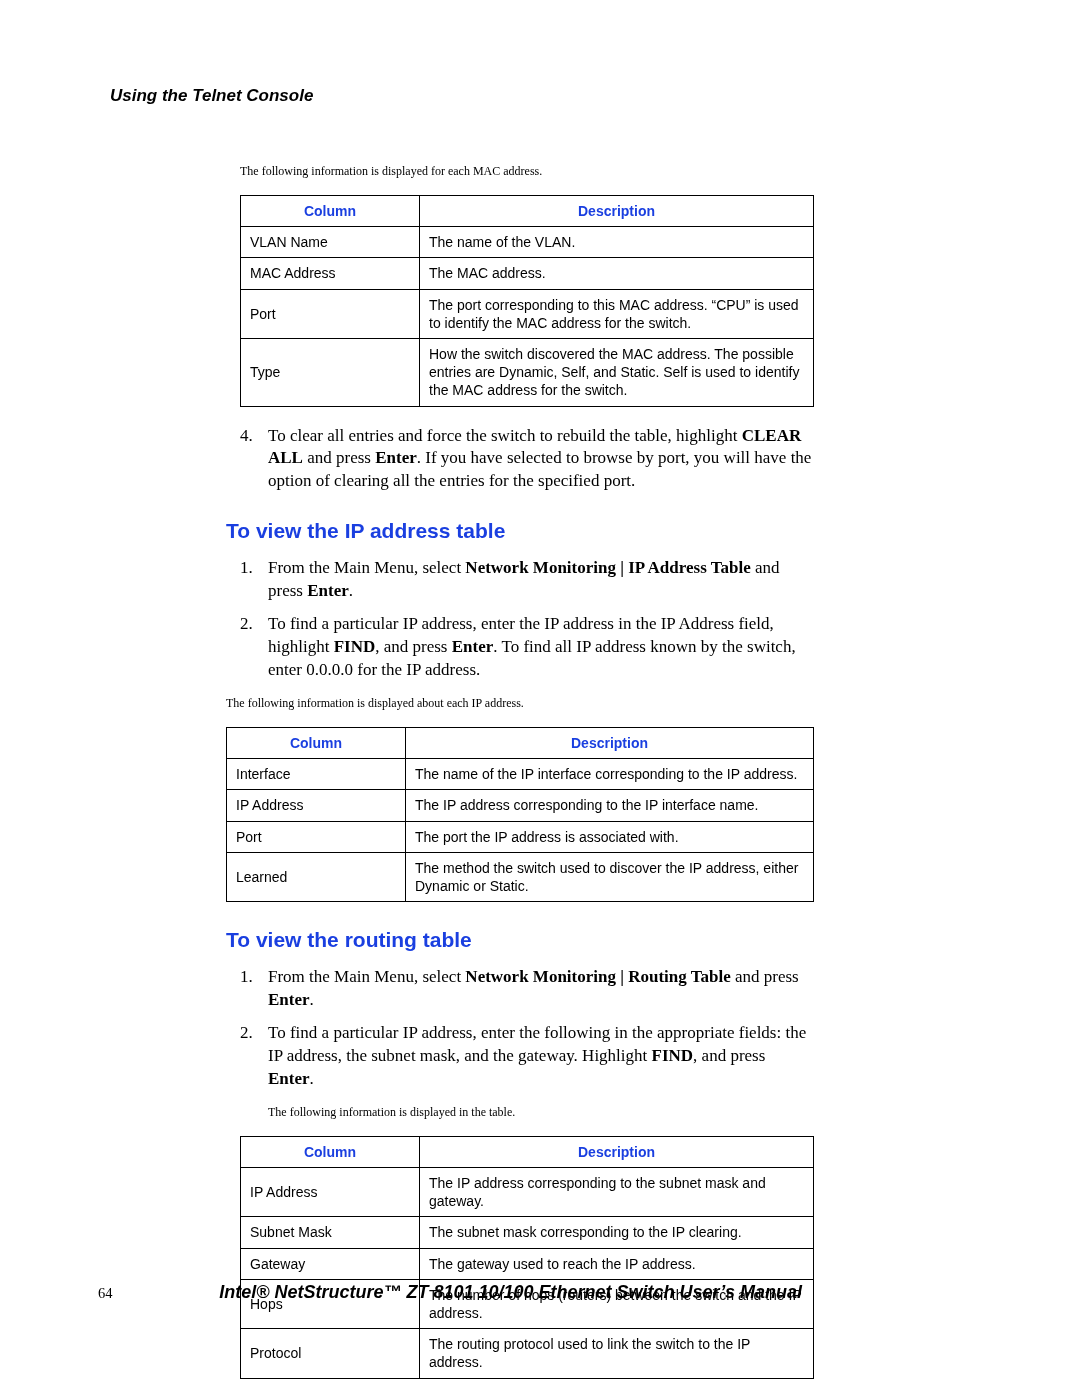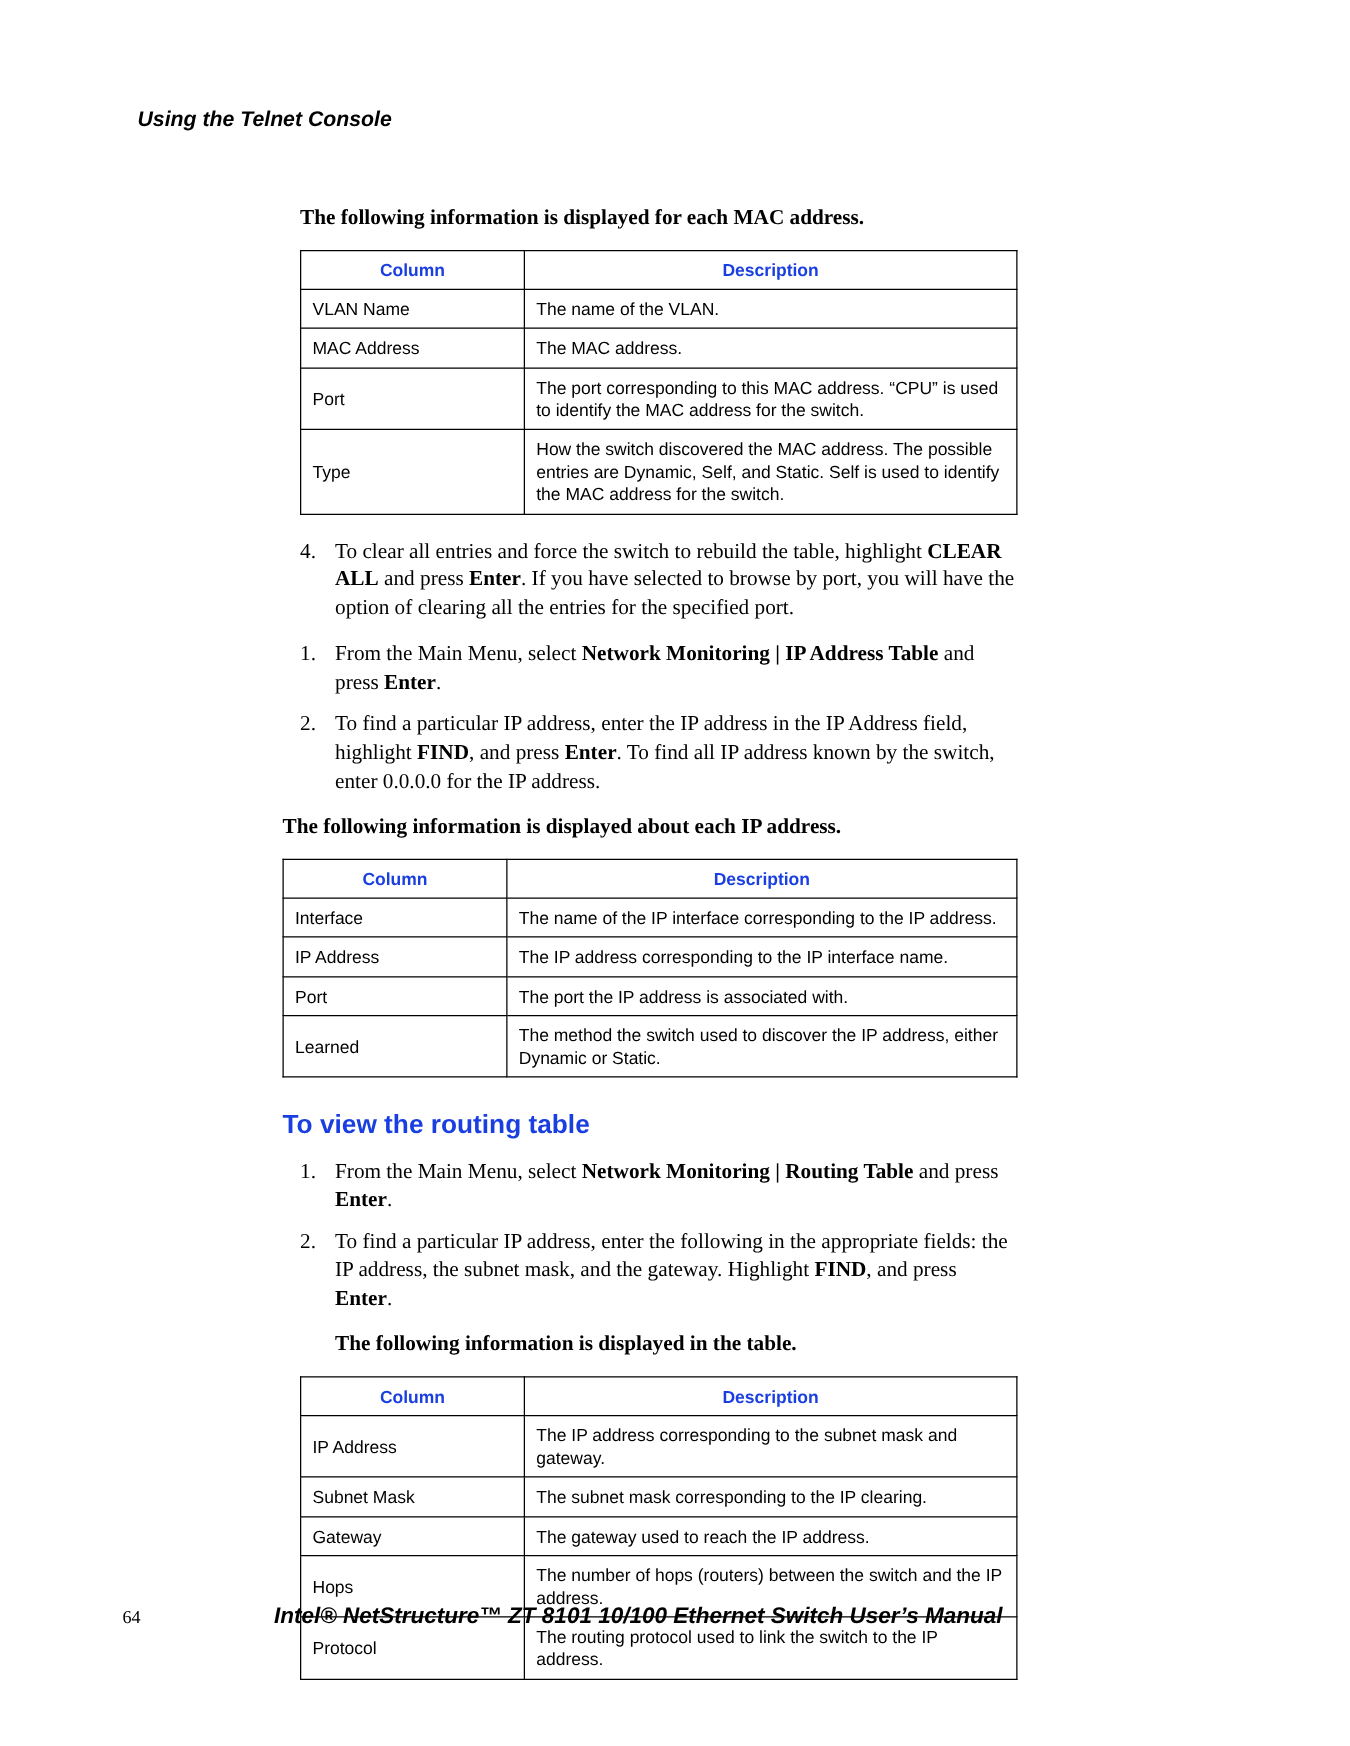--- a/index.html
+++ b/index.html
@@ -20,23 +20,22 @@
     font-family: Arial, Helvetica, sans-serif;
     font-weight: bold;
     font-style: italic;
     font-size: 17px;
     margin-bottom: 58px;
   }
   .body-col {
     margin-left: 130px; 
   }
   .lead {
-    font-size: 17px;
+    font-size: 12px;
     margin: 0 0 16px 0;
-    font-weight: bold;
   }
   table.grid {
     border-collapse: collapse;
     width: 100%;
     margin: 0 0 18px 0;
     font-family: Arial, Helvetica, sans-serif;
     font-size: 14px;
   }
   table.grid th, table.grid td {
     border: 1px solid #000;
@@ -134,20 +133,21 @@
       </tbody>
     </table>
 
     <ol class="step">
       <li class="num-item">
         <span class="marker">4.</span>
         <span>To clear all entries and force the switch to rebuild the table, highlight </span><b>CLEAR ALL</b><span> and press </span><b>Enter</b><span>. If you have selected to browse by port, you will have the option of clearing all the entries for the specified port.</span>
       </li>
     </ol>
 
+    <h2 class="section">To view the IP address table</h2>
 
     <ol class="step">
       <li class="num-item">
         <span class="marker">1.</span>
         <span>From the Main Menu, select </span><b>Network Monitoring | IP Address Table</b><span> and press </span><b>Enter</b><span>.</span>
       </li>
       <li class="num-item">
         <span class="marker">2.</span>
         <span>To find a particular IP address, enter the IP address in the IP Address field, highlight </span><b>FIND</b><span>, and press </span><b>Enter</b><span>. To find all IP address known by the switch, enter 0.0.0.0 for the IP address.</span>
       </li>

